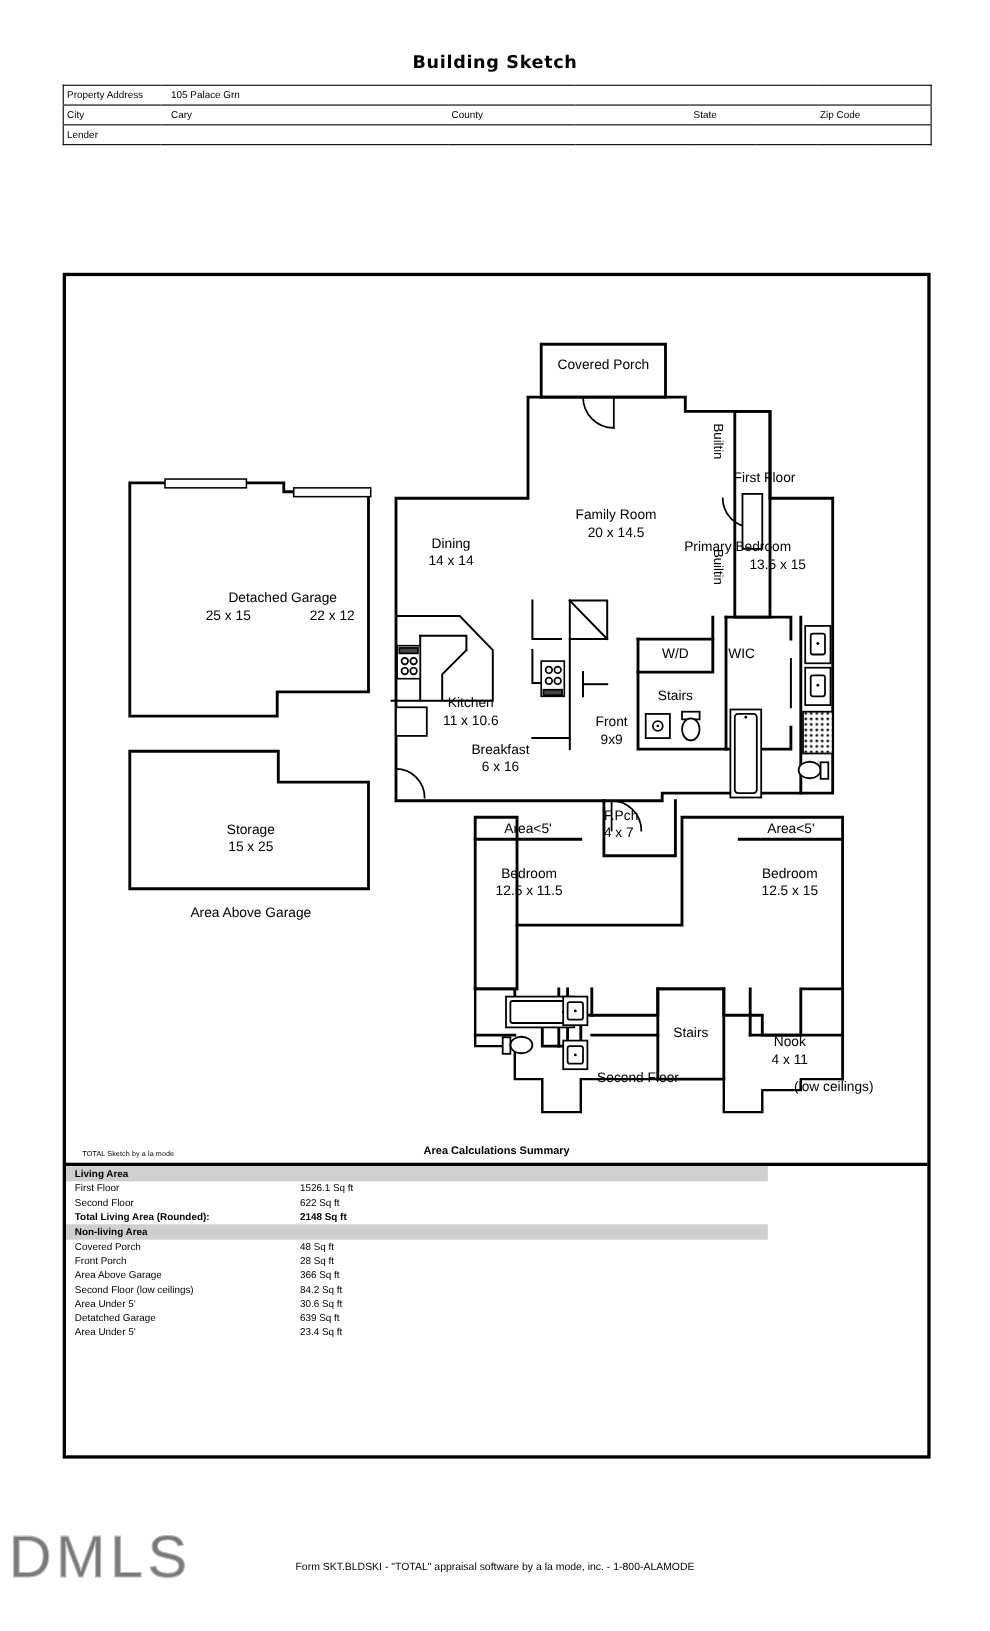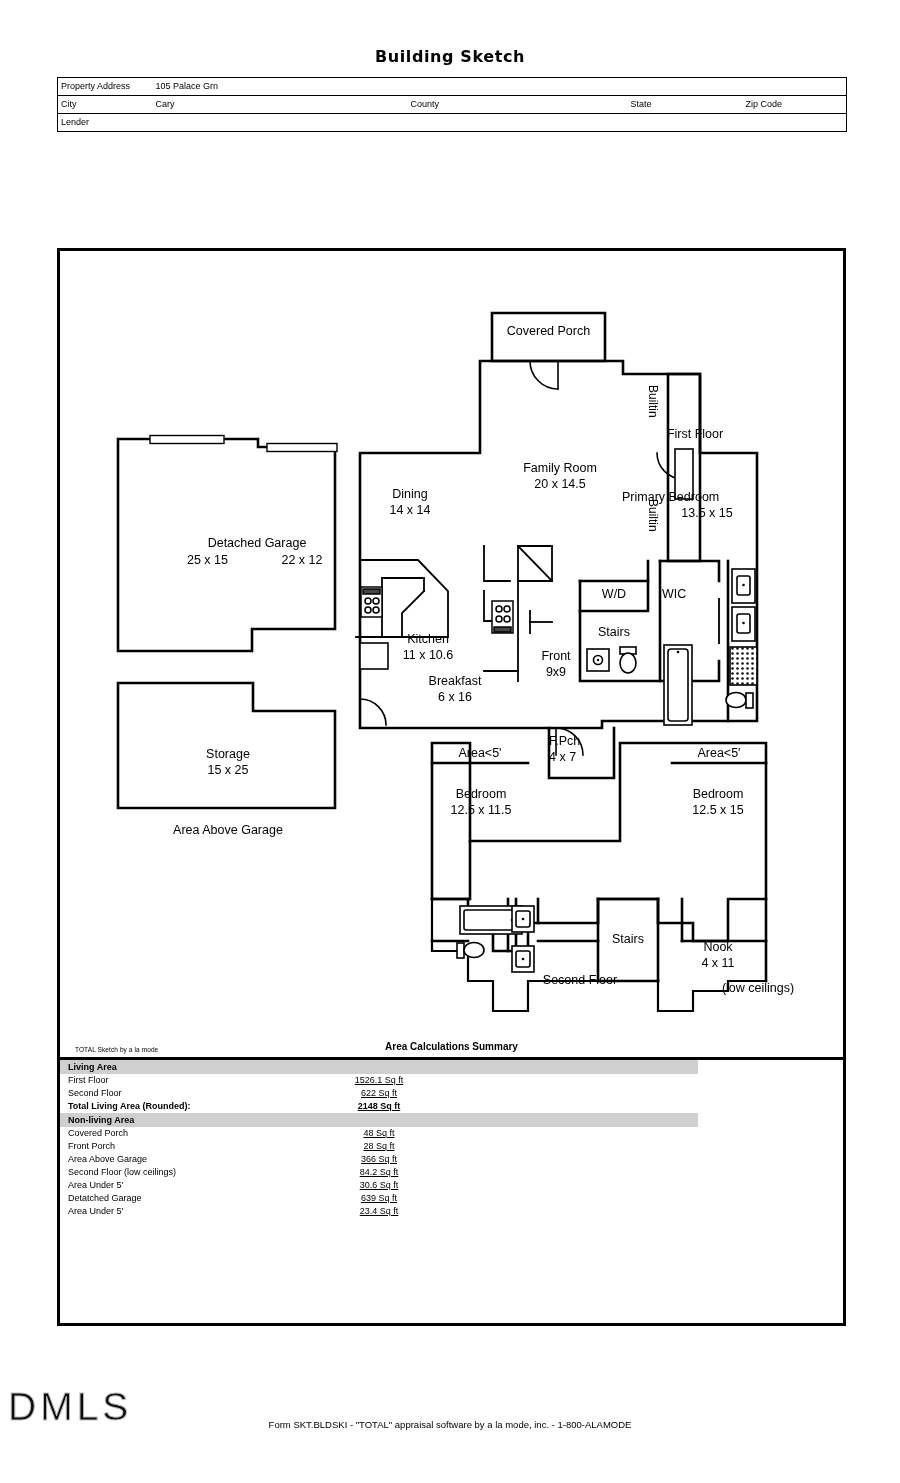--- a/index.html
+++ b/index.html
@@ -111,21 +111,21 @@
     table-layout: fixed;
   }
   .calc-table td {
     font-size: 9px;
     line-height: 13px;
     height: 13px;
     padding: 0;
     vertical-align: middle;
   }
   .calc-table td.c-name { padding-left: 8px; width: 340px; }
-  .calc-table td.c-val  { width: 120px; text-align: center; text-decoration: underline; }
+  .calc-table td.c-val  { width: 120px; text-align: left; }
   .calc-table td.c-pad  { }
   tr.section td {
     background: #cfcfcf;
     font-weight: bold;
     height: 14px;
     line-height: 14px;
   }
   tr.total td { font-weight: bold; }
 
   
@@ -135,23 +135,23 @@
     top: 1419px;
     width: 900px;
     text-align: center;
     font-size: 9.5px;
   }
   .watermark {
     position: absolute;
     left: 8px;
     top: 1385px;
     font-family: "Liberation Sans", sans-serif;
-    font-size: 39px;
+    font-size: 54px;
     letter-spacing: 4px;
-    color: #000000;
+    color: #737373;
     -webkit-text-stroke: 1px #b9b9b9;
     text-shadow: 0 0 0 #ddd;
     opacity: 0.95;
     user-select: none;
   }
 </style>
 </head>
 <body>
 
 <div class="page-title">Building Sketch</div>

